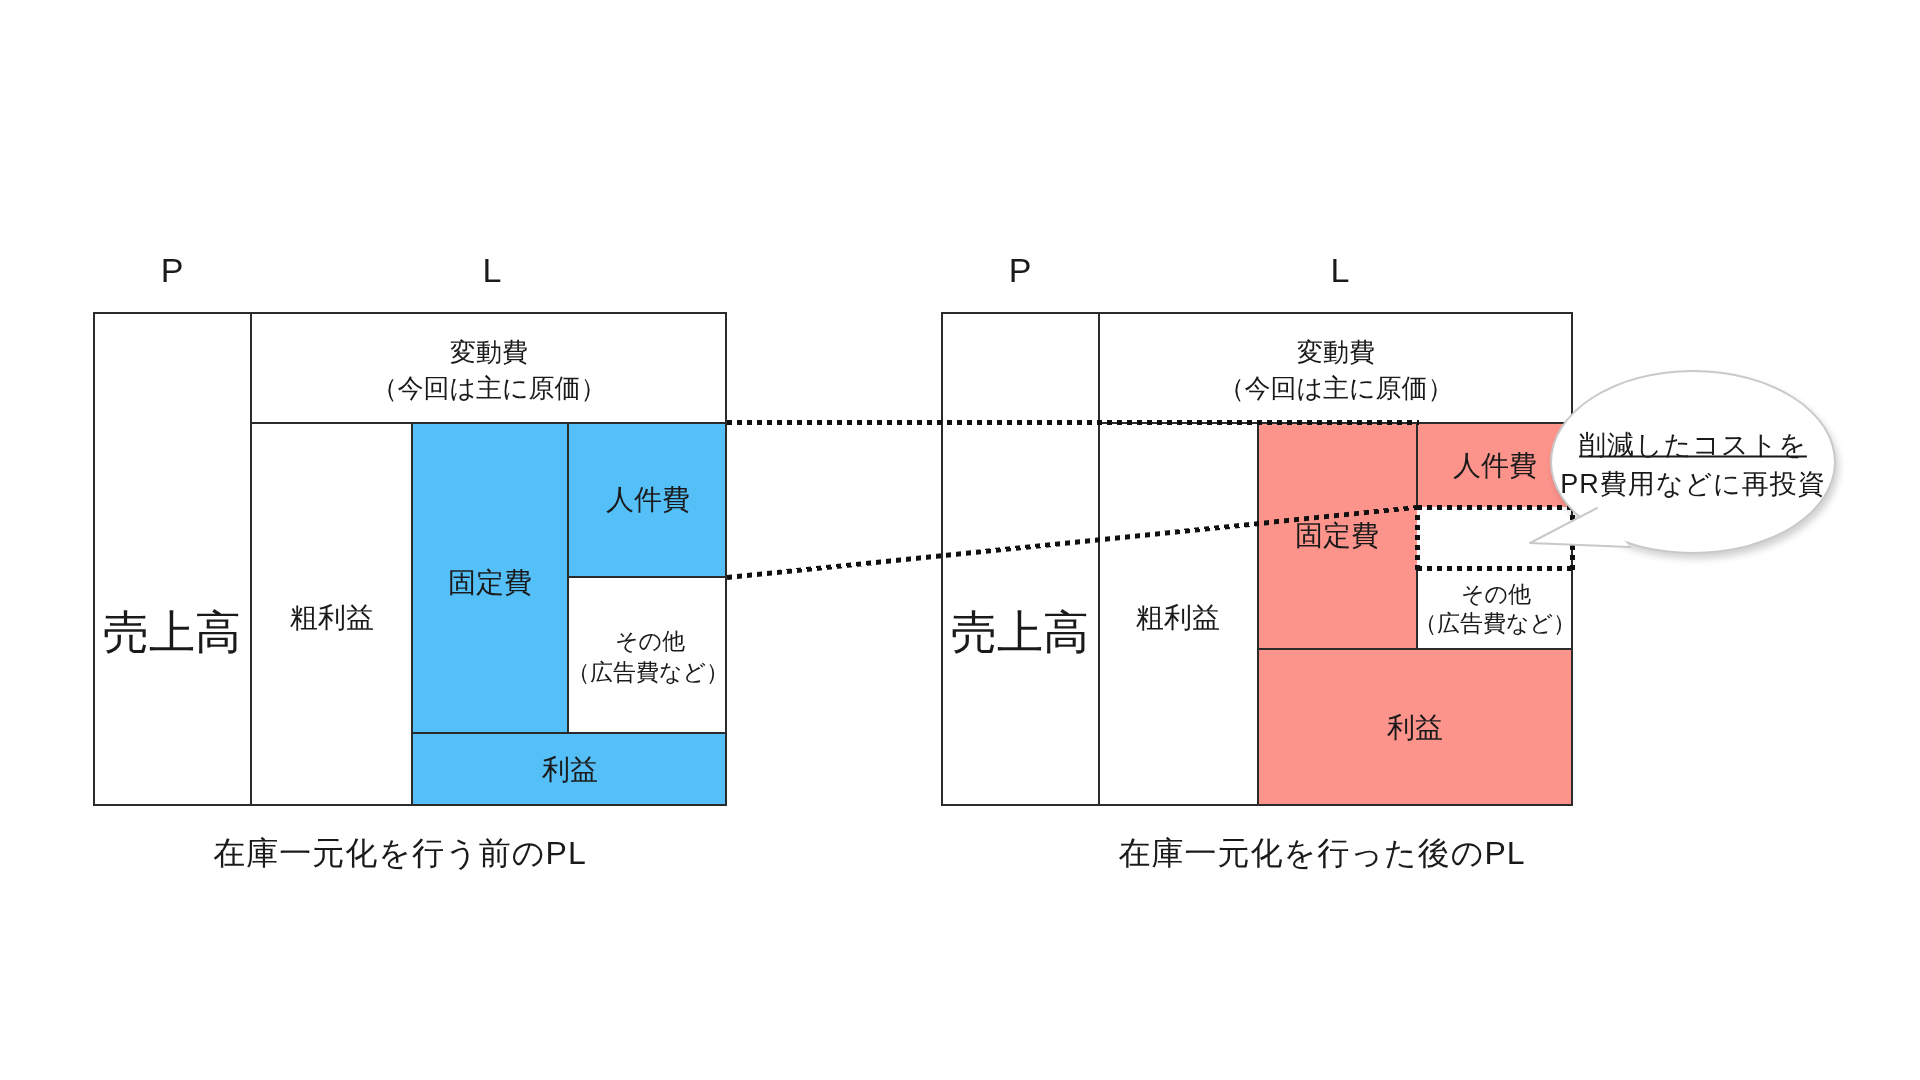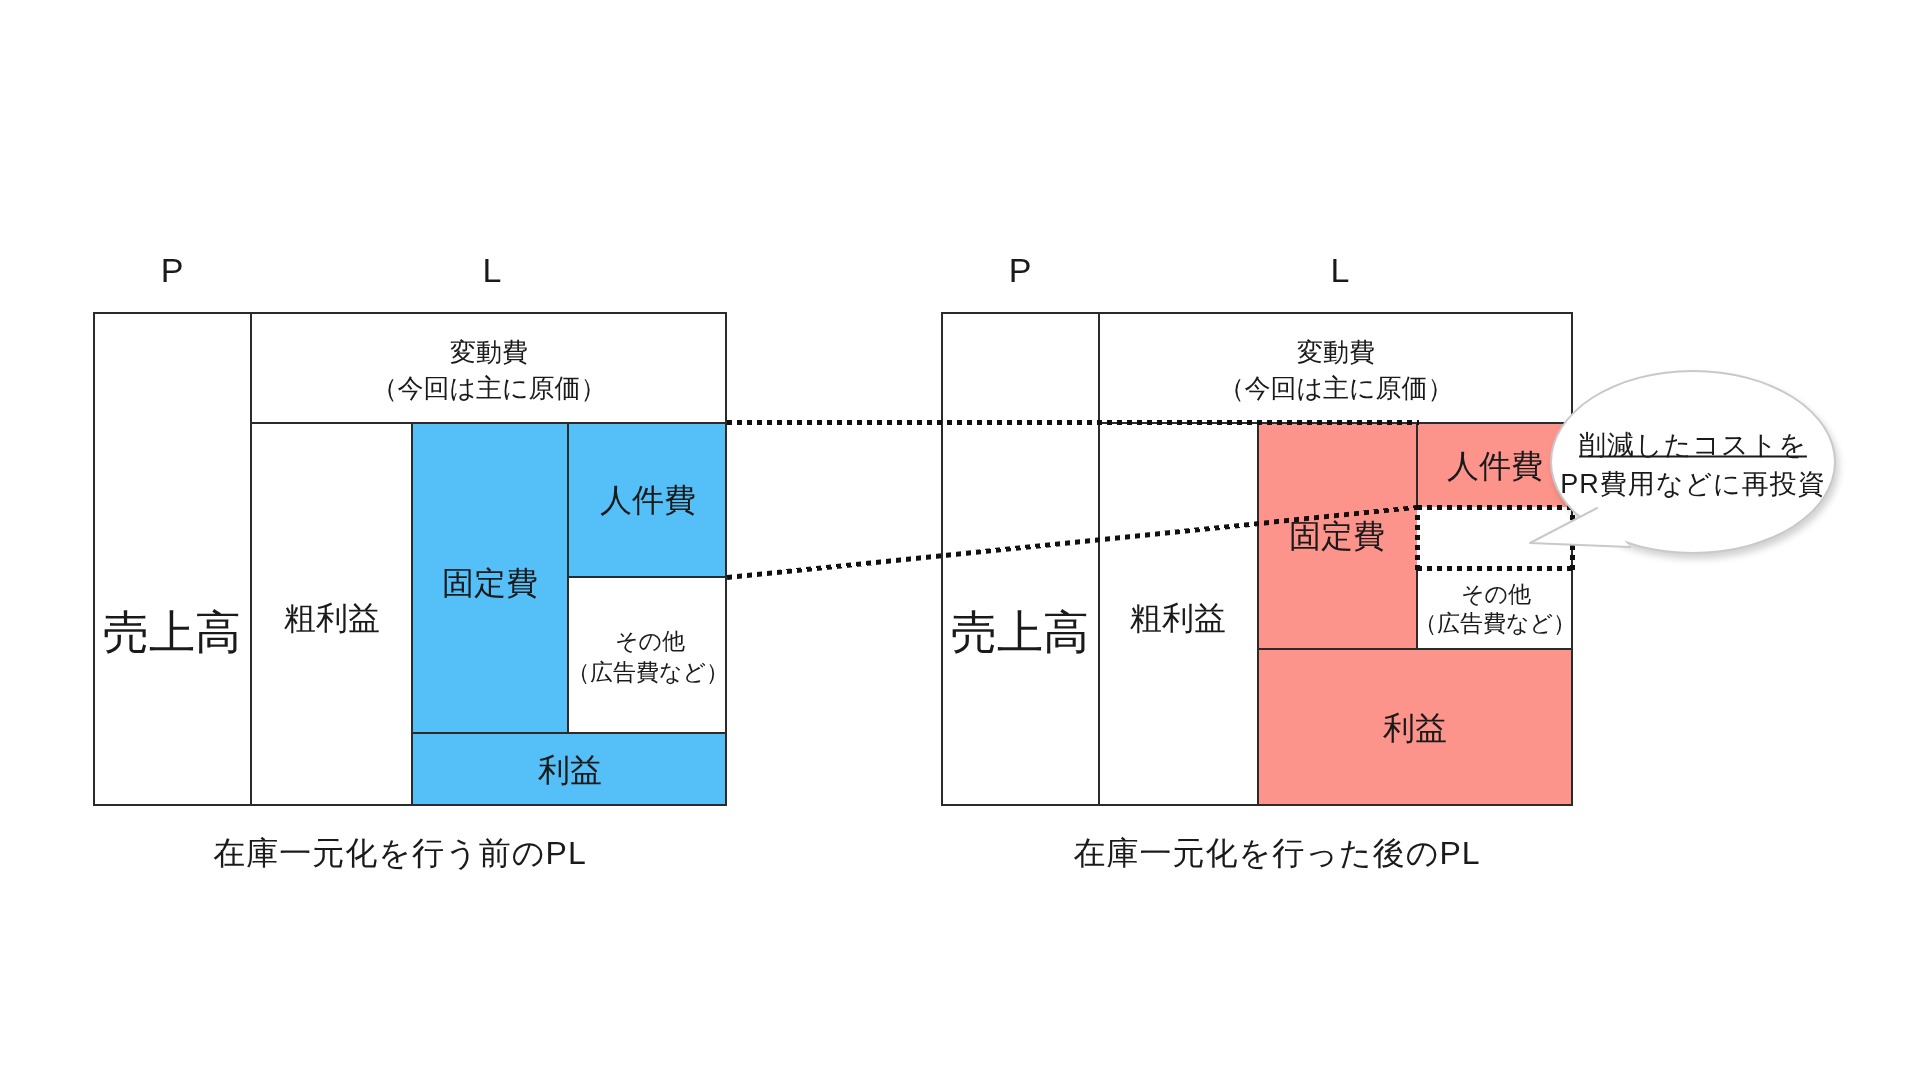--- a/index.html
+++ b/index.html
@@ -25,21 +25,21 @@
   .hline{position:absolute;height:2px;background:#2b2b2b;}
   
   .fill{position:absolute;}
   
   .dot-h{position:absolute;height:5px;background:repeating-linear-gradient(90deg,#111 0 5px,transparent 5px 10px);}
   .dot-v{position:absolute;width:5px;background:repeating-linear-gradient(180deg,#111 0 5px,transparent 5px 10px);}
   .dot-diag{transform-origin:0 50%;}
   
   .fs-pl{font-size:34px;}
   .fs-sales{font-size:46px;}
-  .fs-mid{font-size:32px;}
+  .fs-mid{font-size:28px;}
   .fs-var{font-size:26px;}
   .fs-small{font-size:23px;}
   .fs-caption{font-size:32px;letter-spacing:1px;}
   
   .note-box{
     position:absolute;left:900px;top:443px;width:247px;height:82px;
     background:#ffffff;border:1px solid #dadada;
     box-shadow:3px 4px 6px rgba(0,0,0,0.28);
     display:flex;align-items:center;justify-content:center;
     font-size:32px;letter-spacing:1px;
@@ -113,21 +113,21 @@
 
     <span class="lbl fs-sales" style="left:1020px;top:632px;">売上高</span>
     <span class="lbl fs-var" style="left:1336px;top:352px;">変動費</span>
     <span class="lbl fs-var" style="left:1336px;top:388px;">（今回は主に原価）</span>
     <span class="lbl fs-mid" style="left:1178px;top:618px;">粗利益</span>
     <span class="lbl fs-mid" style="left:1337px;top:536px;">固定費</span>
     <span class="lbl fs-mid" style="left:1495px;top:466px;">人件費</span>
     <span class="lbl fs-small" style="left:1496px;top:594px;">その他</span>
     <span class="lbl fs-small" style="left:1495px;top:623px;">（広告費など）</span>
     <span class="lbl fs-mid" style="left:1415px;top:728px;">利益</span>
-    <span class="lbl fs-caption" style="left:1277px;top:853px;">在庫一元化を行った後のPL</span>
+    <span class="lbl fs-caption" style="left:1322px;top:853px;">在庫一元化を行った後のPL</span>
   </div>
 
   <div class="dot-h" style="left:727px;top:420px;width:692px;"></div>
   <div class="dot-h dot-diag" style="left:727px;top:575px;width:694px;transform:rotate(-5.8deg);"></div>
 
 
   <div class="bubble"></div>
   <svg class="bubble-tail" viewBox="0 0 260 120">
     <path d="M 117 38 L 50 73 L 150 77" fill="#ffffff" stroke="#c9c9c9" stroke-width="2" stroke-linejoin="round" stroke-linecap="round"></path>
   </svg>

